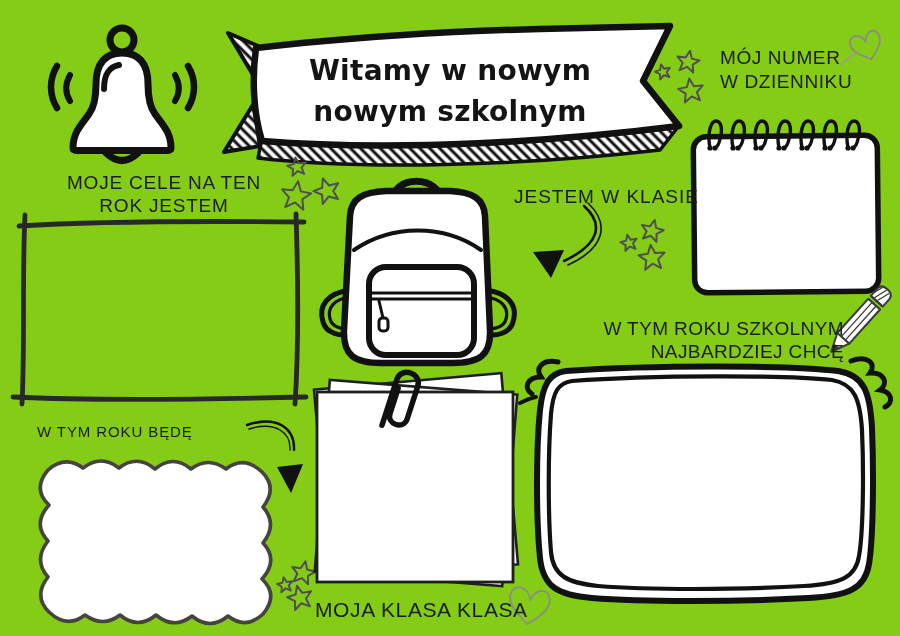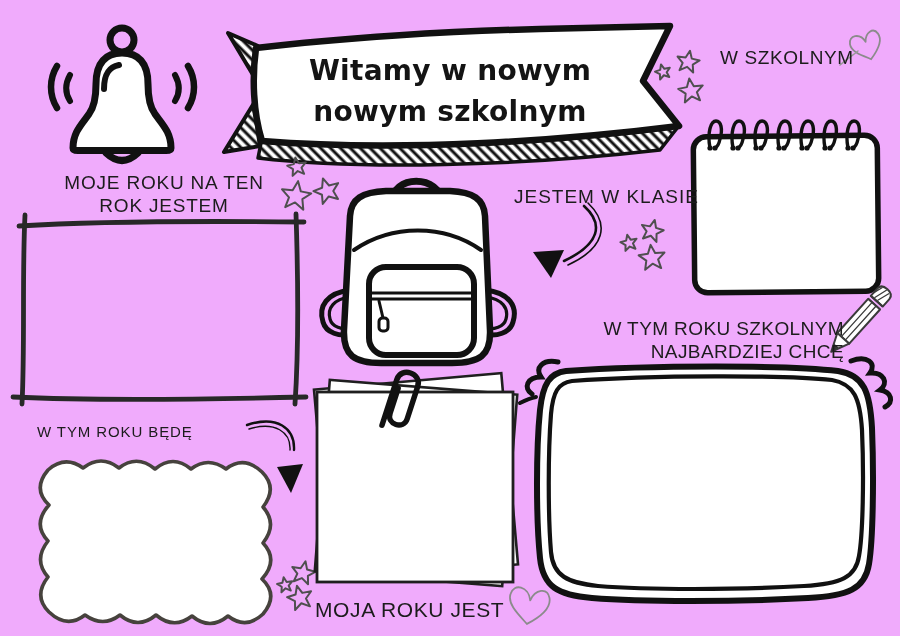--- a/index.html
+++ b/index.html
@@ -1,16 +1,16 @@
 <!DOCTYPE html>
 <html><head>
 <meta charset="utf-8">
 <style>
   html,body{margin:0;padding:0;background:#ffffff;}
-  #worksheet{position:relative;width:900px;height:636px;background:#f0abfc;overflow:hidden;
+  #worksheet{position:relative;width:900px;height:636px;background:#84cc16;overflow:hidden;
              font-family:"Liberation Sans",sans-serif;text-decoration:underline;}
   #art{position:absolute;left:0;top:0;width:900px;height:636px;}
   .lbl{position:absolute;color:#1c1c1c;font-family:"Liberation Sans",sans-serif;}
   .lbl .line{white-space:nowrap;}
   .banner-title{left:268px;top:50px;width:364px;text-align:center;
                 font-family:"DejaVu Sans",sans-serif;font-weight:800;font-size:28px;
                 line-height:41px;letter-spacing:0.3px;color:#141414;}
   .goals-label{left:35px;top:171px;width:258px;text-align:center;font-size:19px;
                line-height:23px;letter-spacing:0.8px;}
   .klasie-label{left:487px;top:186px;font-size:19px;letter-spacing:1px;margin-left:27px;}
@@ -166,38 +166,39 @@
     <path d="M855,354 L861,354 L858,362 Z" fill="#333" stroke="none"></path>
   </g>
 </svg>
 
 <div class="lbl banner-title">
   <div class="line">Witamy w nowym</div>
   <div class="line">nowym szkolnym</div>
 </div>
 
 <div class="lbl goals-label">
-  <div class="line">MOJE ROKU NA TEN</div>
+  <div class="line">MOJE CELE NA TEN</div>
   <div class="line">ROK JESTEM</div>
 </div>
 
 <div class="lbl klasie-label">
   <div class="line">JESTEM W KLASIE</div>
 </div>
 
 <div class="lbl journal-label">
-  <div class="line">W SZKOLNYM</div>
+  <div class="line">MÓJ NUMER</div>
+  <div class="line">W DZIENNIKU</div>
 </div>
 
 <div class="lbl wish-label">
   <div class="line">W TYM ROKU SZKOLNYM</div>
   <div class="line">NAJBARDZIEJ CHCĘ</div>
 </div>
 
 <div class="lbl willbe-label">
   <div class="line">W TYM ROKU BĘDĘ</div>
 </div>
 
 <div class="lbl myclass-label">
-  <div class="line">MOJA ROKU JEST</div>
+  <div class="line">MOJA KLASA KLASA</div>
 </div>
 
 </div>
 
 </body></html>

